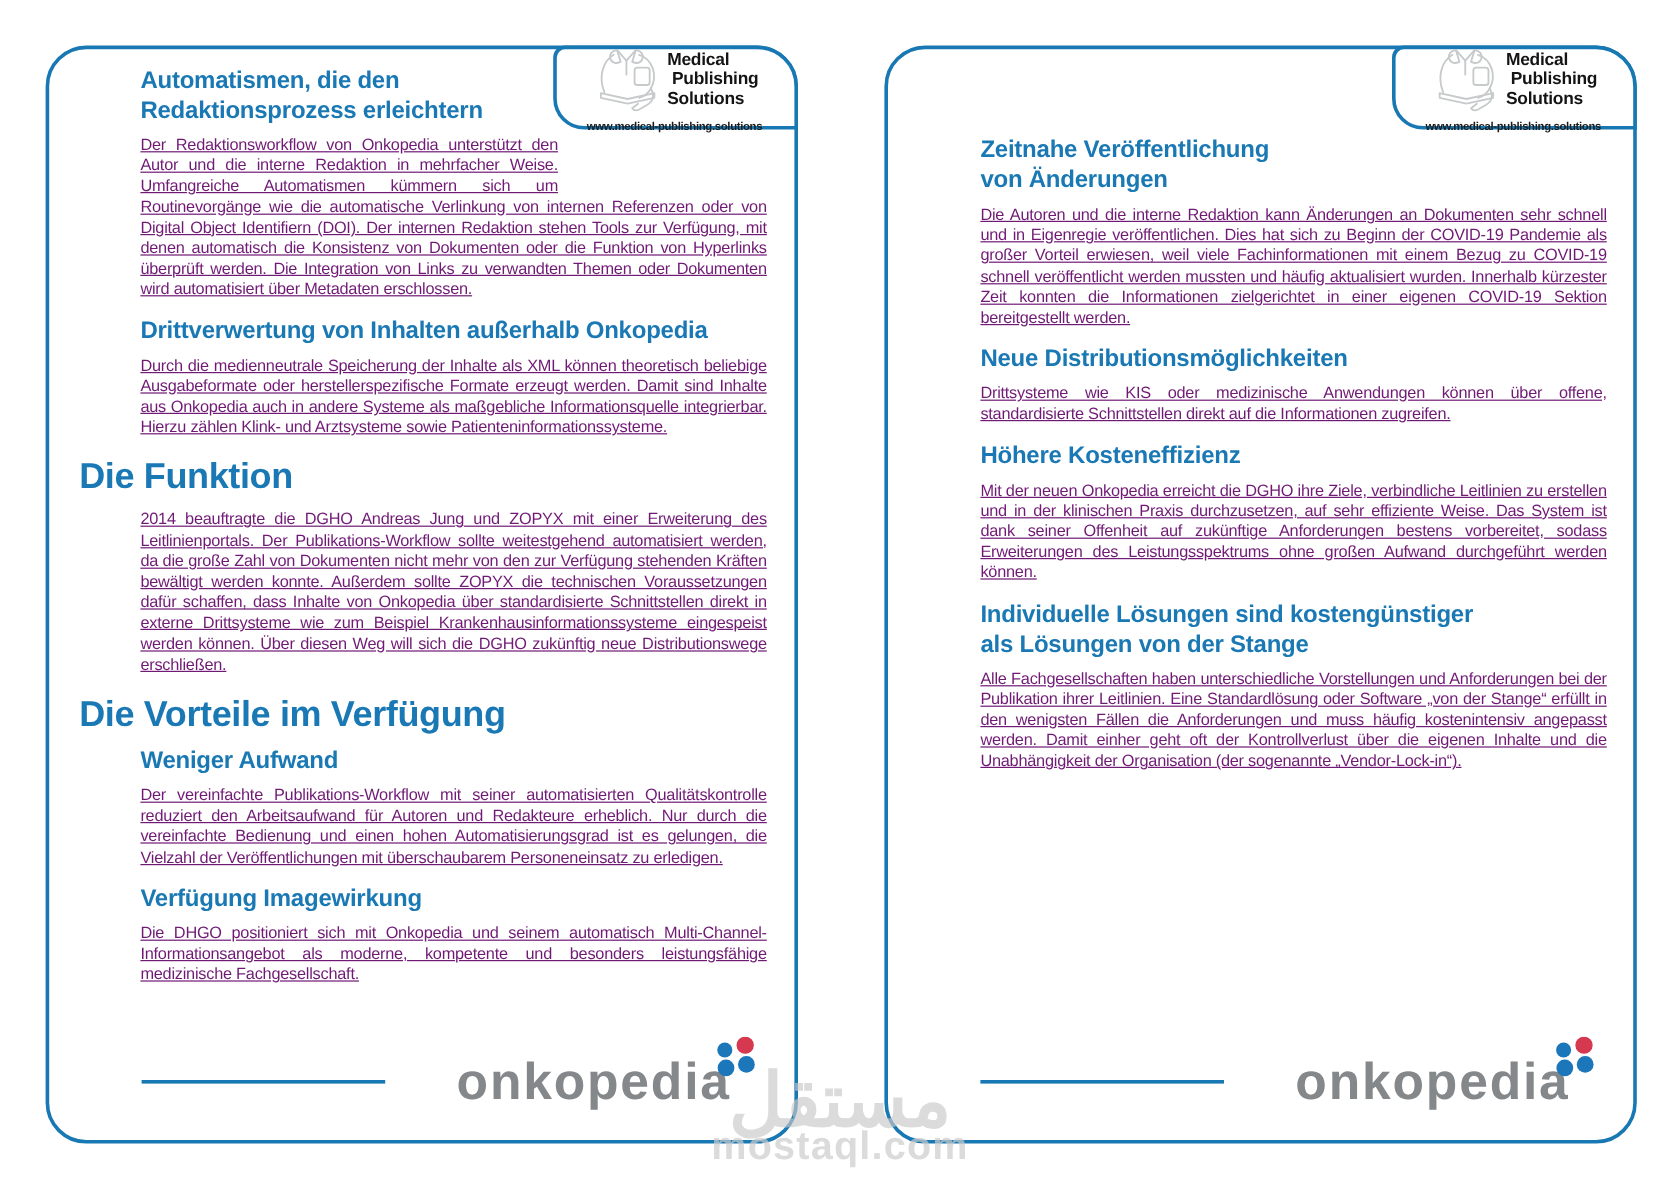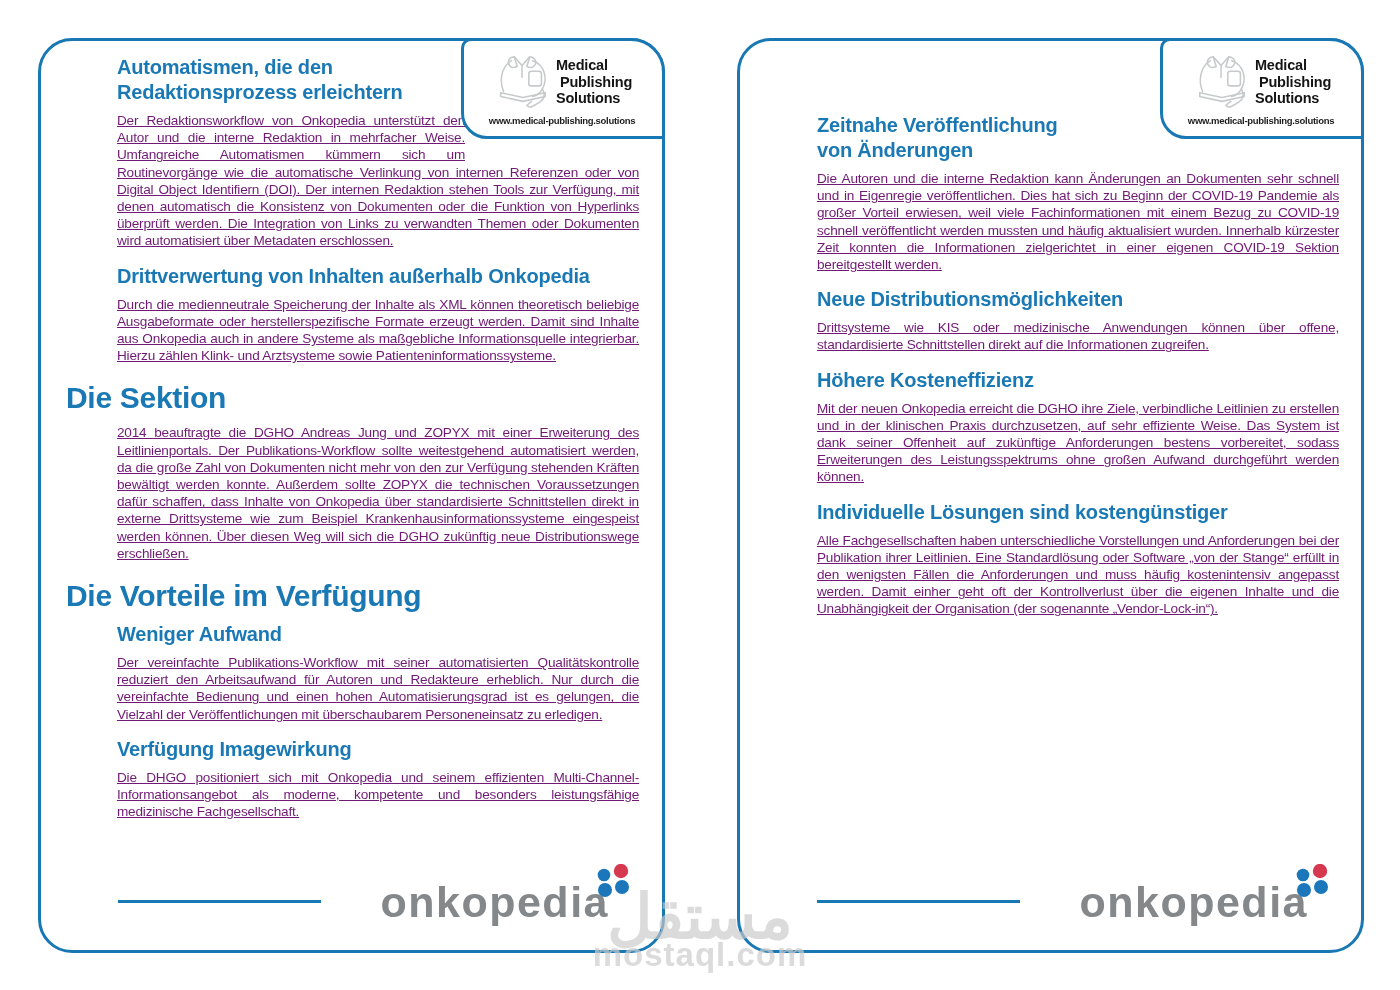--- a/index.html
+++ b/index.html
@@ -7,21 +7,21 @@
               font-family:"Liberation Sans", sans-serif; }
   .canvas { position:relative; width:1400px; height:990px; background:#fff; }
 
   
   .page { position:absolute; top:38px; width:627px; height:915px;
           border:3px solid #1878b3; border-radius:34px; background:#fff; }
   .page.left  { left:38px;  }
   .page.right { left:737px; }
 
   
-  .mps-box { position:absolute; top:-3px; right:-3px; width:204px; height:101px;
+  .mps-box { position:absolute; top:-3px; right:-3px; width:204px; height:70px;
              background:#fff; border:3px solid #1878b3;
              border-top-right-radius:34px; border-bottom-left-radius:26px;
              border-top-left-radius:10px; display:flex; flex-direction:column;
              align-items:center; justify-content:center; padding:4px 6px 3px 4px; z-index:5; }
   .mps-row { display:flex; align-items:center; }
   .mps-text { display:flex; flex-direction:column; color:#141414; font-weight:bold;
               font-size:14.5px; line-height:16.5px; letter-spacing:-0.2px; }
   .mps-text .l2 { padding-left:4px; }
   .mps-site { font-size:9.5px; font-weight:bold; color:#1c1c1c; letter-spacing:-0.3px; margin-top:3px; }
   .mps-icon { width:62px; height:60px; flex:0 0 auto; margin-right:2px; }
@@ -88,30 +88,30 @@
     <div class="content">
       <h2 class="first">
           <span style="display:block">Automatismen, die den</span>
           <span style="display:block">Redaktionsprozess erleichtern</span>
         </h2>
       <p class="body"><span class="logo-spacer"></span><span>Der Redaktionsworkflow von Onkopedia unterstützt den Autor und die interne Redaktion in mehrfacher Weise. Umfangreiche Automatismen kümmern sich um Routinevorgänge wie die automatische Verlinkung von internen Referenzen oder von Digital Object Identifiern (DOI). Der internen Redaktion stehen Tools zur Verfügung, mit denen automatisch die Konsistenz von Dokumenten oder die Funktion von Hyperlinks überprüft werden. Die Integration von Links zu verwandten Themen oder Dokumenten wird automatisiert über Metadaten erschlossen.</span></p>
 
       <h2>Drittverwertung von Inhalten außerhalb Onkopedia</h2>
       <p class="body">Durch die medienneutrale Speicherung der Inhalte als XML können theoretisch beliebige Ausgabeformate oder herstellerspezifische Formate erzeugt werden. Damit sind Inhalte aus Onkopedia auch in andere Systeme als maßgebliche Informationsquelle integrierbar. Hierzu zählen Klink- und Arztsysteme sowie Patienteninformationssysteme.</p>
 
-      <h1>Die Sektion</h1>
+      <h1>Die Funktion</h1>
       <p class="body">2014 beauftragte die DGHO Andreas Jung und ZOPYX mit einer Erweiterung des Leitlinienportals. Der Publikations-Workflow sollte weitestgehend automatisiert werden, da die große Zahl von Dokumenten nicht mehr von den zur Verfügung stehenden Kräften bewältigt werden konnte. Außerdem sollte ZOPYX die technischen Voraussetzungen dafür schaffen, dass Inhalte von Onkopedia über standardisierte Schnittstellen direkt in externe Drittsysteme wie zum Beispiel Krankenhausinformationssysteme eingespeist werden können. Über diesen Weg will sich die DGHO zukünftig neue Distributionswege erschließen.</p>
 
       <h1>Die Vorteile im Verfügung</h1>
 
       <h2 style="margin-top:2px">Weniger Aufwand</h2>
       <p class="body">Der vereinfachte Publikations-Workflow mit seiner automatisierten Qualitätskontrolle reduziert den Arbeitsaufwand für Autoren und Redakteure erheblich. Nur durch die vereinfachte Bedienung und einen hohen Automatisierungsgrad ist es gelungen, die Vielzahl der Veröffentlichungen mit überschaubarem Personeneinsatz zu erledigen.</p>
 
       <h2>Verfügung Imagewirkung</h2>
-      <p class="body">Die DHGO positioniert sich mit Onkopedia und seinem effizienten Multi-Channel-Informationsangebot als moderne, kompetente und besonders leistungsfähige medizinische Fachgesellschaft.</p>
+      <p class="body">Die DHGO positioniert sich mit Onkopedia und seinem automatisch Multi-Channel-Informationsangebot als moderne, kompetente und besonders leistungsfähige medizinische Fachgesellschaft.</p>
     </div>
 
     <div class="foot-line"></div>
     <div class="onko">
       <span class="onko-word">onkopedia</span>
       <svg class="onko-dots" viewBox="0 0 37 33">
         <circle cx="9" cy="11" r="6.3" fill="#1b76ba"></circle>
         <circle cx="26" cy="7" r="7.2" fill="#d63850"></circle>
         <circle cx="10" cy="26" r="7" fill="#1b76ba"></circle>
         <circle cx="27" cy="23" r="7" fill="#1b76ba"></circle>
@@ -151,20 +151,21 @@
       <p class="body">Die Autoren und die interne Redaktion kann Änderungen an Dokumenten sehr schnell und in Eigenregie veröffentlichen. Dies hat sich zu Beginn der COVID-19 Pandemie als großer Vorteil erwiesen, weil viele Fachinformationen mit einem Bezug zu COVID-19 schnell veröffentlicht werden mussten und häufig aktualisiert wurden. Innerhalb kürzester Zeit konnten die Informationen zielgerichtet in einer eigenen COVID-19 Sektion bereitgestellt werden.</p>
 
       <h2>Neue Distributionsmöglichkeiten</h2>
       <p class="body">Drittsysteme wie KIS oder medizinische Anwendungen können über offene, standardisierte Schnittstellen direkt auf die Informationen zugreifen.</p>
 
       <h2>Höhere Kosteneffizienz</h2>
       <p class="body">Mit der neuen Onkopedia erreicht die DGHO ihre Ziele, verbindliche Leitlinien zu erstellen und in der klinischen Praxis durchzusetzen, auf sehr effiziente Weise. Das System ist dank seiner Offenheit auf zukünftige Anforderungen bestens vorbereitet, sodass Erweiterungen des Leistungsspektrums ohne großen Aufwand durchgeführt werden können.</p>
 
       <h2>
           <span style="display:block">Individuelle Lösungen sind kostengünstiger</span>
+          <span style="display:block">als Lösungen von der Stange</span>
         </h2>
       <p class="body">Alle Fachgesellschaften haben unterschiedliche Vorstellungen und Anforderungen bei der Publikation ihrer Leitlinien. Eine Standardlösung oder Software „von der Stange“ erfüllt in den wenigsten Fällen die Anforderungen und muss häufig kostenintensiv angepasst werden. Damit einher geht oft der Kontrollverlust über die eigenen Inhalte und die Unabhängigkeit der Organisation (der sogenannte „Vendor-Lock-in“).</p>
     </div>
 
     <div class="foot-line"></div>
     <div class="onko">
       <span class="onko-word">onkopedia</span>
       <svg class="onko-dots" viewBox="0 0 37 33">
         <circle cx="9" cy="11" r="6.3" fill="#1b76ba"></circle>
         <circle cx="26" cy="7" r="7.2" fill="#d63850"></circle>

